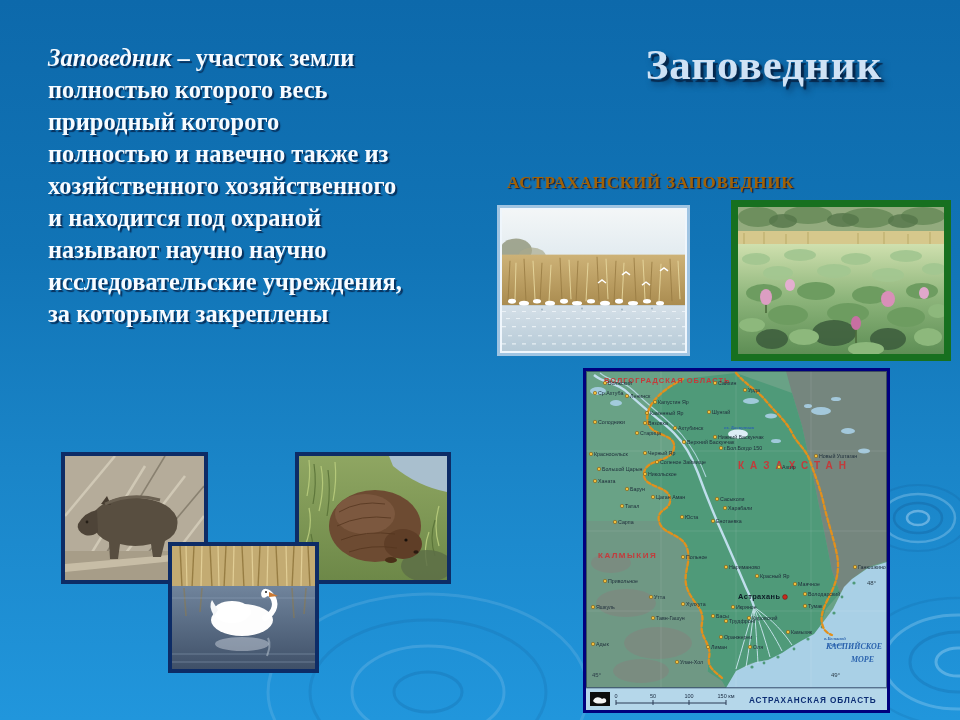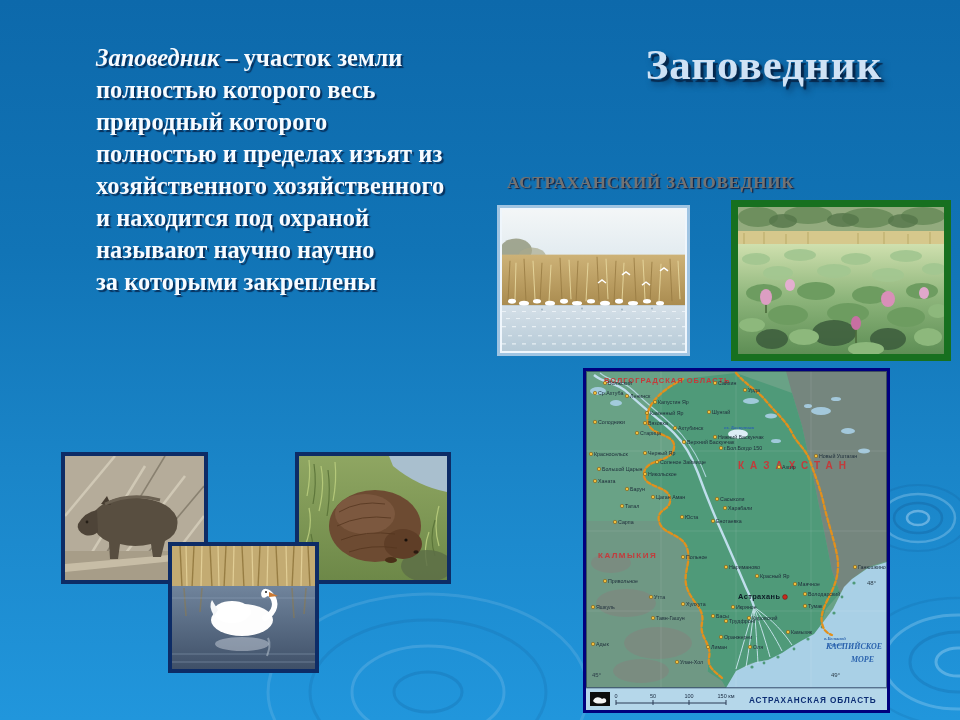--- a/index.html
+++ b/index.html
@@ -8,25 +8,25 @@
        background:linear-gradient(180deg,#0d69ab 0%,#1174b6 35%,#1a85c8 65%,#2196dc 100%);}
   .layer{position:absolute;left:0;top:0;width:960px;height:720px;}
   
   .slide-title{position:absolute;left:569px;top:40px;width:390px;text-align:center;
     font-size:43px;font-weight:bold;color:#cfe2f5;letter-spacing:1px;
     text-shadow:3px 3px 1px rgba(6,38,74,.95),5px 6px 6px rgba(4,28,56,.5);}
   
   .definition{position:absolute;left:48px;top:42px;width:420px;
     font-size:24.5px;font-weight:bold;color:#f7fbff;line-height:32px;
     text-shadow:2px 2px 1px rgba(7,42,84,.9);}
-  .definition .def-line{white-space:nowrap;margin-left:48px;}
+  .definition .def-line{white-space:nowrap;}
   .definition .lead{font-style:italic;}
   
   .red-caption{position:absolute;left:507px;top:173px;font-size:17px;font-weight:bold;
-    color:#737373;letter-spacing:.8px;text-shadow:1.2px 1.2px 1px rgba(25,20,45,.85);
+    color:#a16207;letter-spacing:.8px;text-shadow:1.2px 1.2px 1px rgba(25,20,45,.85);
     font-family:"Liberation Serif",serif;}
   
   .photo{position:absolute;box-sizing:border-box;}
   .photo svg{display:block;width:100%;height:100%;}
   .frame-light{border:3px solid #9fc4e2;background:#9fc4e2;}
   .frame-light .inner{border:2px solid #eff6fc;width:100%;height:100%;box-sizing:border-box;}
   .frame-green{border:7px solid #17701f;}
   .frame-navy{border:4px solid #0d2c66;}
   .map-box{position:absolute;left:583px;top:368px;width:307px;height:345px;
     border:3px solid #00007e;box-sizing:border-box;background:#69a286;}
@@ -67,24 +67,25 @@
     </g>
   </g>
 </svg>
 
 <div class="slide-title">Заповедник</div>
 
 <div class="definition" id="definition-block">
   <div class="def-line"><span class="lead">Заповедник</span><span> – участок земли</span></div>
     <div class="def-line">полностью которого весь</div>
     <div class="def-line">природный которого</div>
-    <div class="def-line">полностью и пределах изъят из</div>
+    <div class="def-line">полностью и навечно также из</div>
     <div class="def-line">хозяйственного хозяйственного</div>
     <div class="def-line">и находится под охраной</div>
     <div class="def-line">называют научно научно</div>
+    <div class="def-line">исследовательские учреждения,</div>
     <div class="def-line">за которыми закреплены</div>
   </div>
 
 <div class="red-caption">АСТРАХАНСКИЙ ЗАПОВЕДНИК</div>
 
 <div class="photo frame-light" style="left:497px;top:205px;width:193px;height:151px;">
  <div class="inner">
   <svg viewBox="0 0 183 139" preserveAspectRatio="none">
     <defs>
       <linearGradient id="skyg" x1="0" y1="0" x2="0" y2="1">

